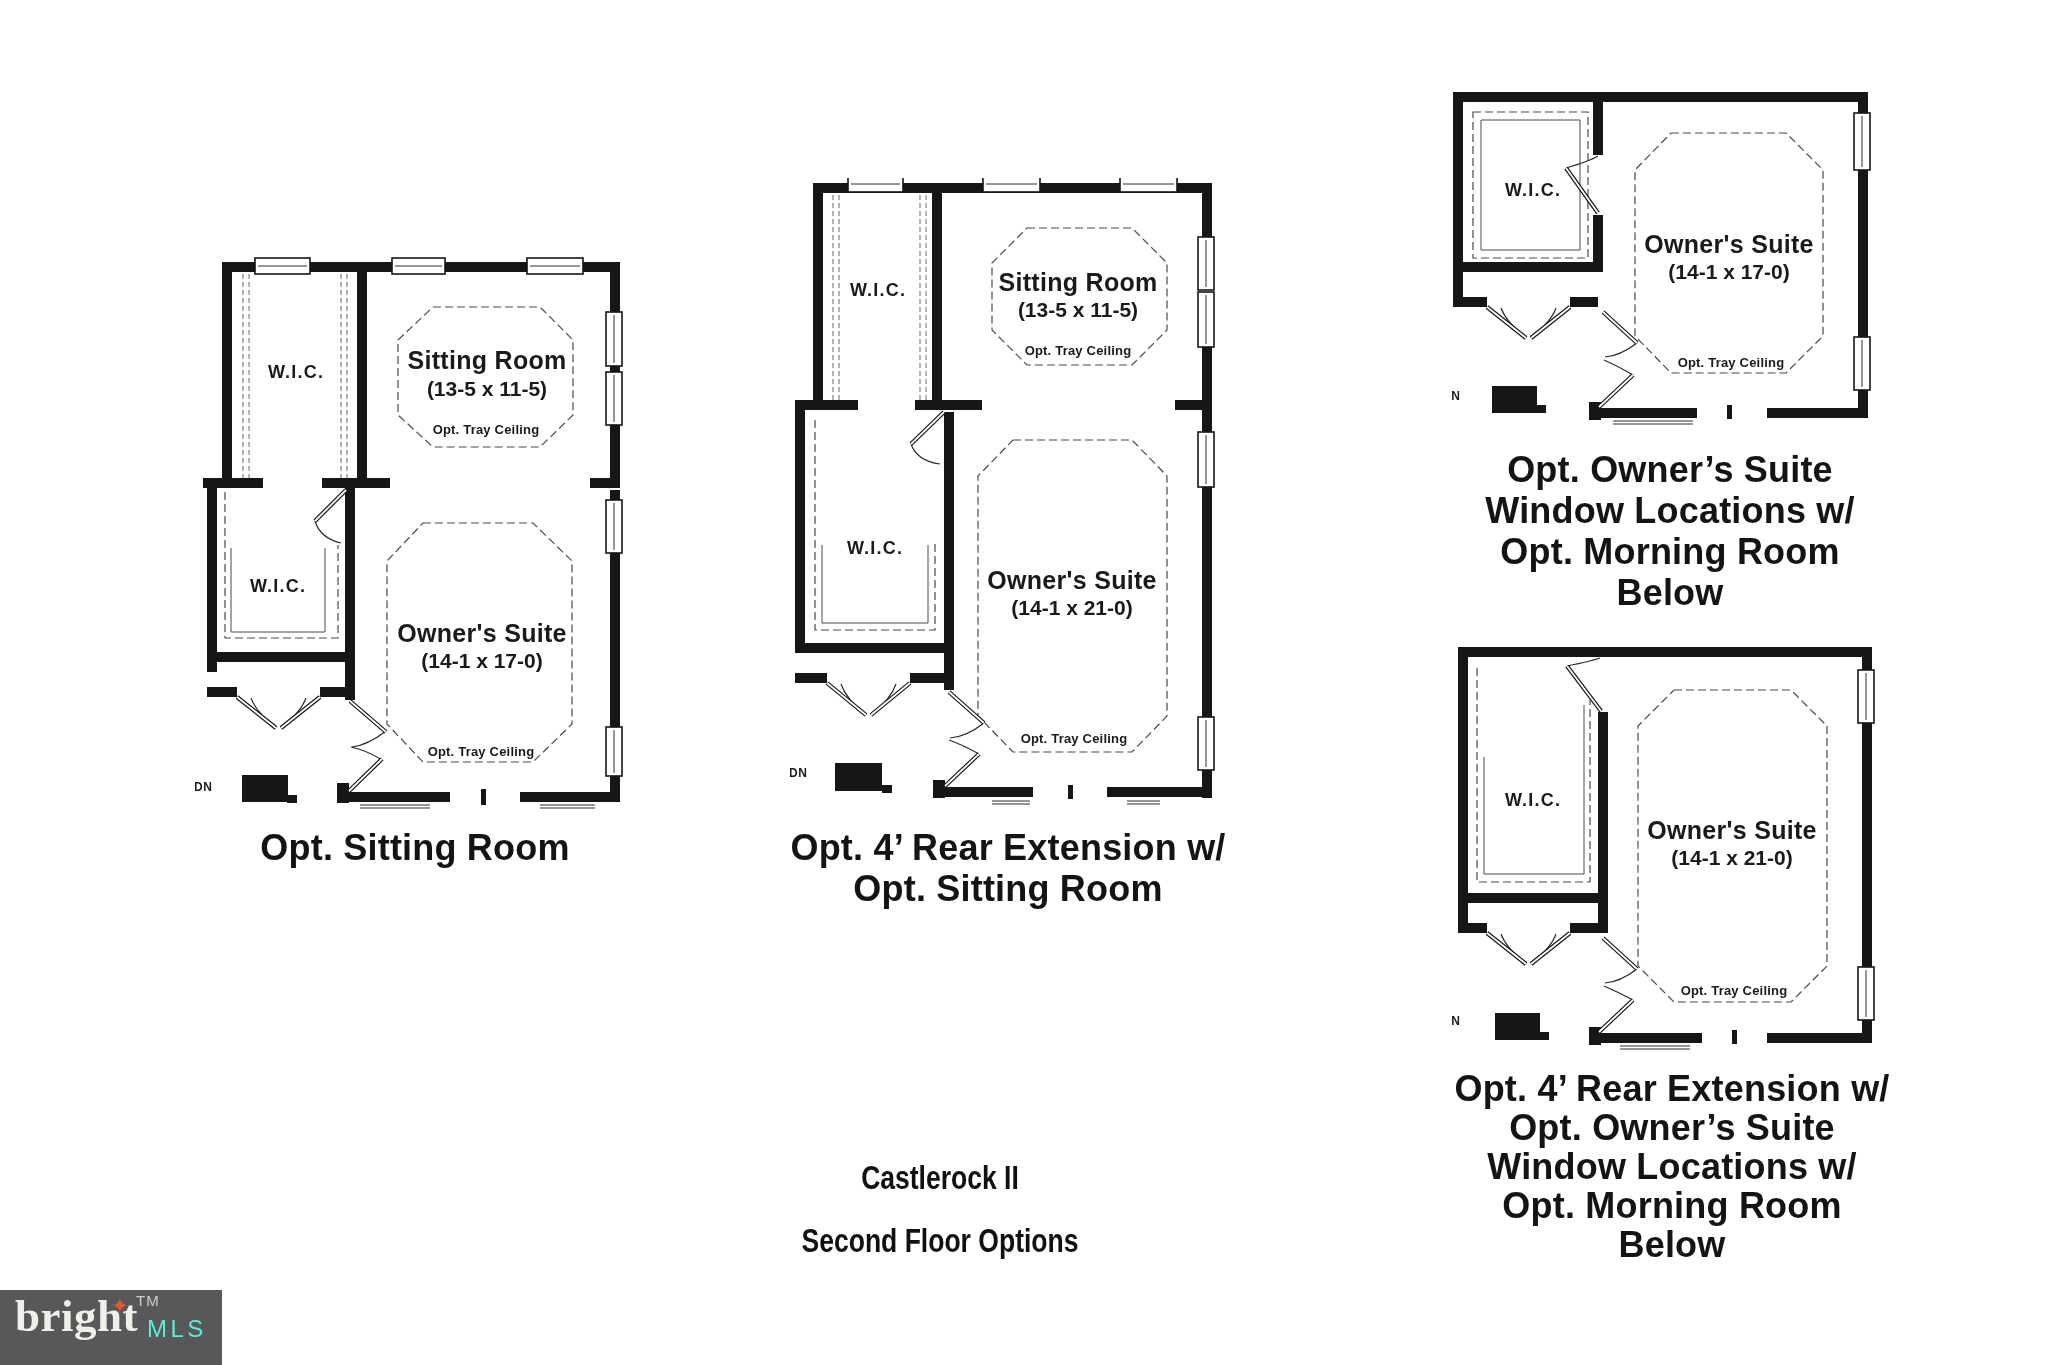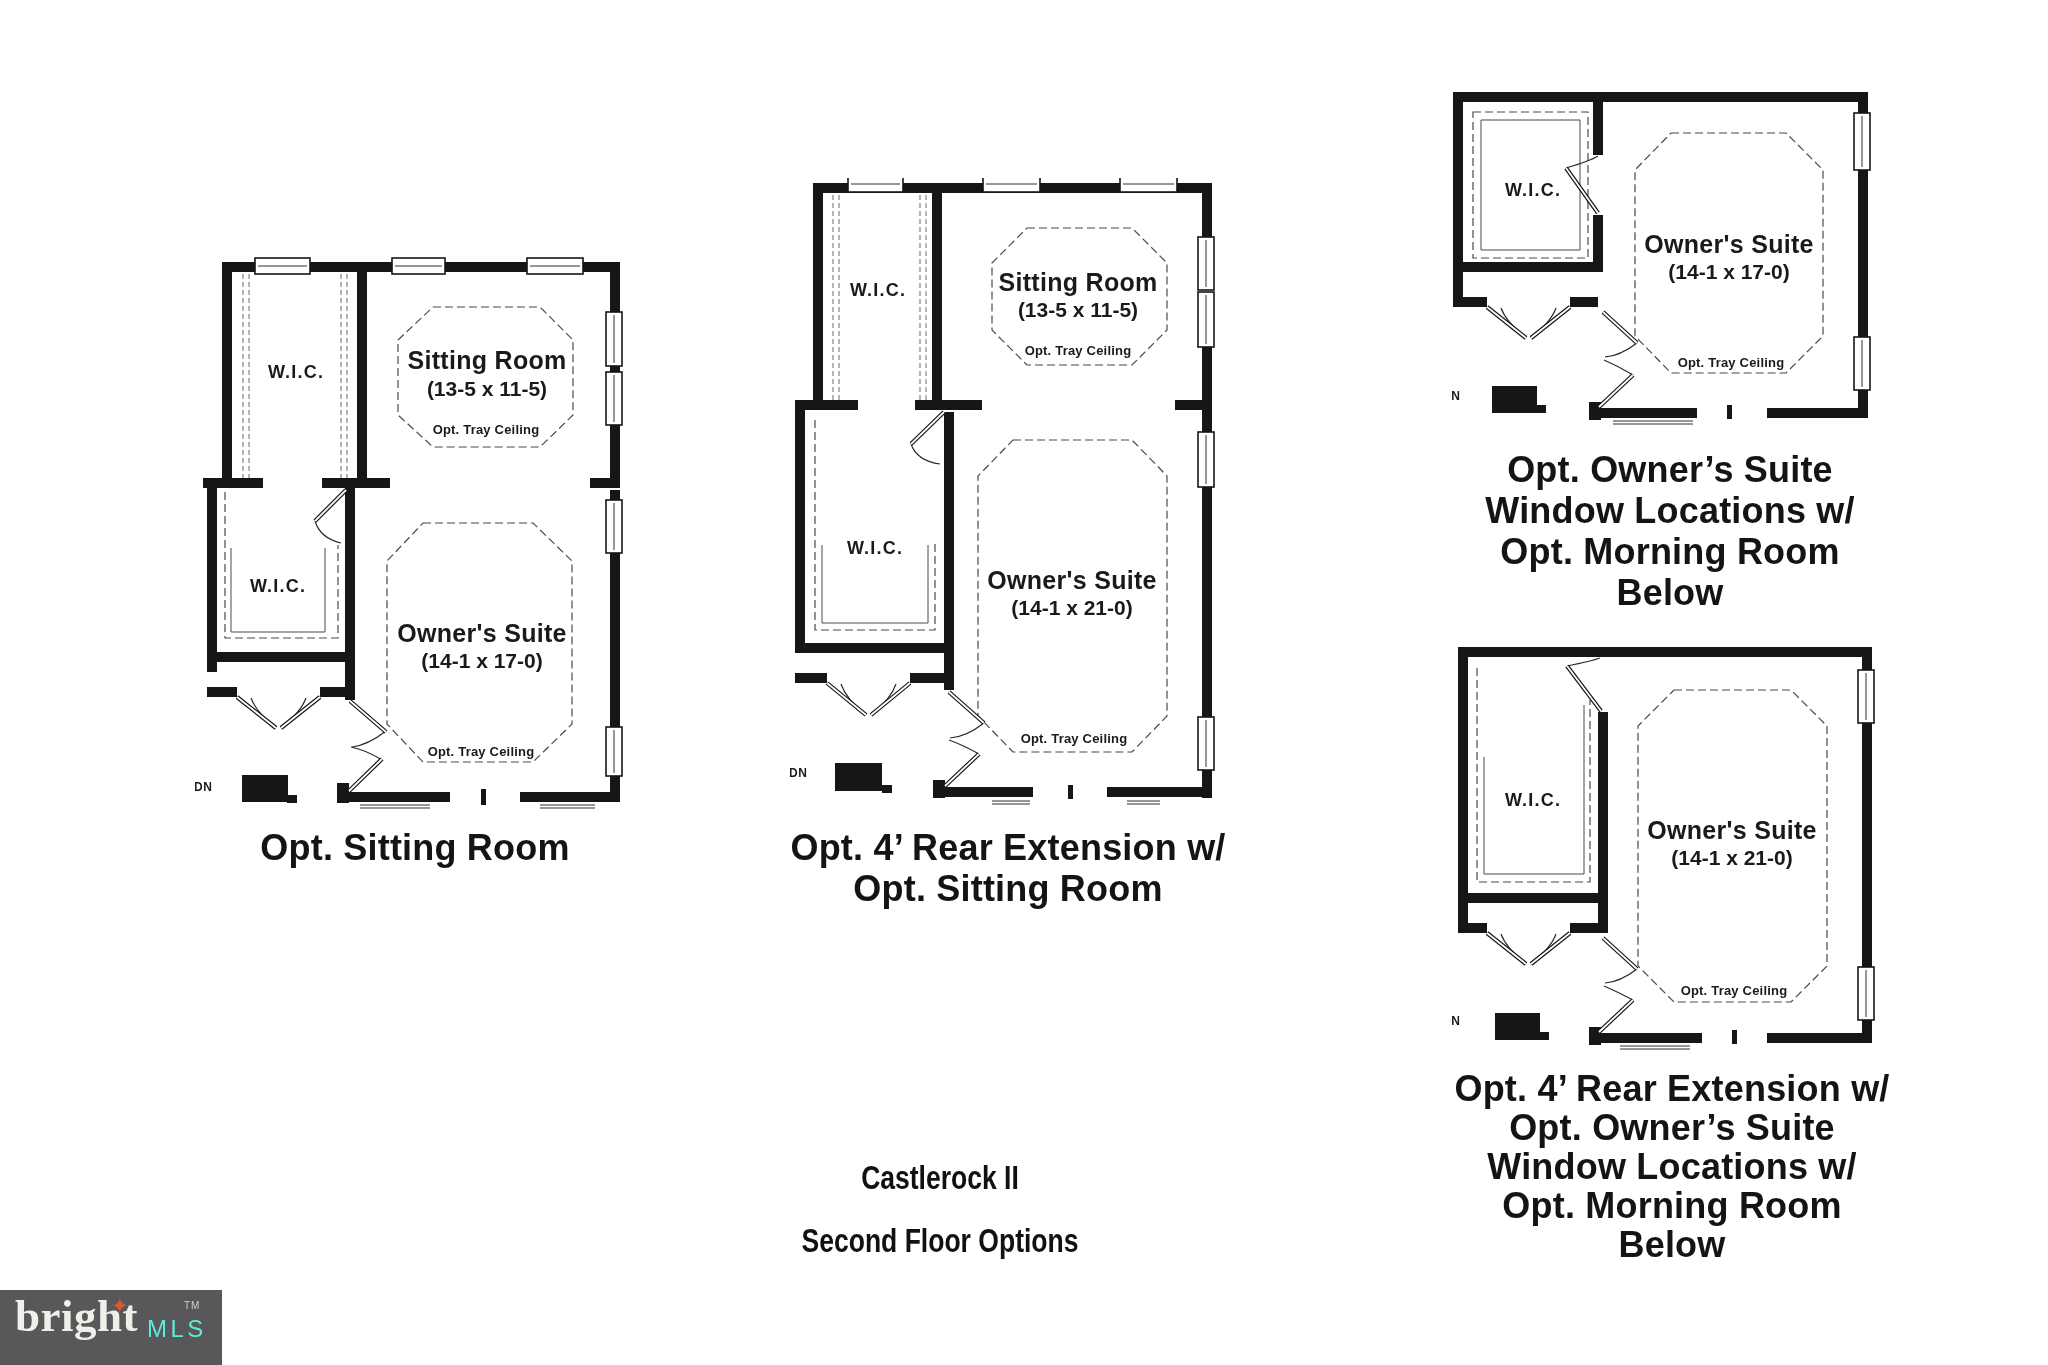--- a/index.html
+++ b/index.html
@@ -27,21 +27,21 @@
   .thin{stroke:#4a4a4a;stroke-width:1;fill:none;}
   .arc{stroke:#2a2a2a;stroke-width:1.2;fill:none;}
   .panel-b{stroke:#161616;stroke-width:4.2;fill:none;}
   .panel-w{stroke:#ffffff;stroke-width:1.8;fill:none;}
   
   .logo{position:absolute;left:0;top:1290px;width:222px;height:82px;background:#58585a;}
   .logo .brand{position:absolute;left:15px;top:0px;color:#f0efe9;font-family:"Liberation Serif",serif;
                font-weight:700;font-size:45px;letter-spacing:.5px;}
   .logo .star{position:absolute;left:111px;top:4px;color:#e2572b;font-family:"DejaVu Sans",sans-serif;
               font-size:21px;}
-  .logo .tm{position:absolute;left:136px;top:10px;color:#cfcfcf;font-size:10px;letter-spacing:1px;margin-left:48px;}
+  .logo .tm{position:absolute;left:136px;top:2px;color:#cfcfcf;font-size:15px;letter-spacing:1px;}
   .logo .mls{position:absolute;left:147px;top:25px;color:#5eead4;font-size:24px;letter-spacing:3.5px;}
 </style>
 </head>
 <body>
 
 <div id="canvas">
 
   <svg class="plan-svg" style="left:195px;top:253px;width:432px;height:557px" viewBox="195 253 432 557">
     <g>
       <path class="wall" d="M222 262h398v10h-398z M222 272h10v216h-10z

